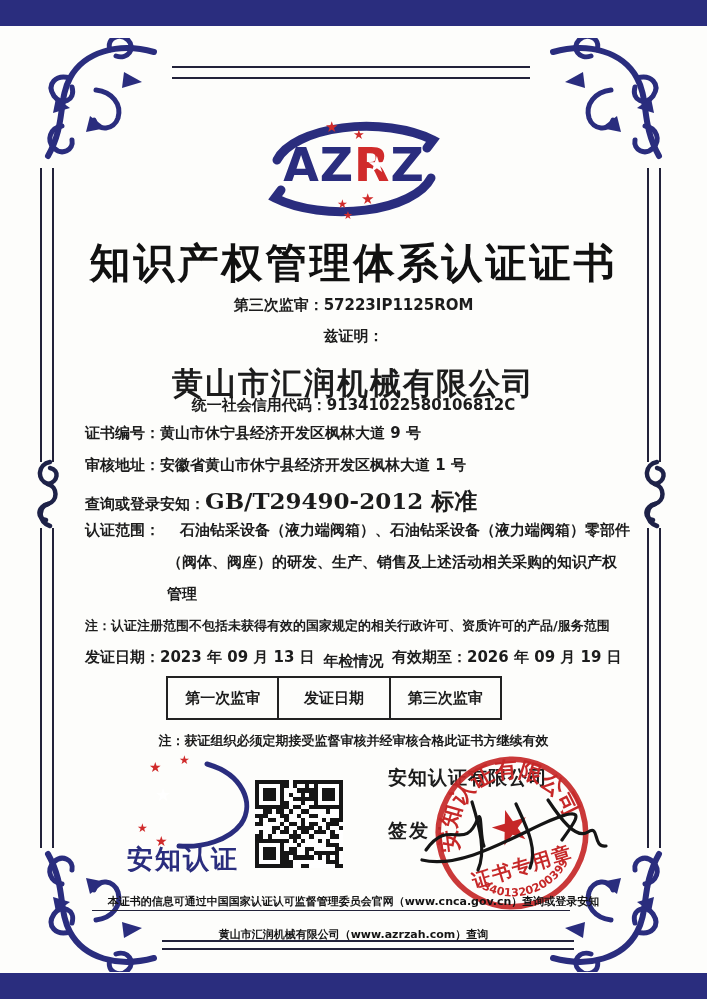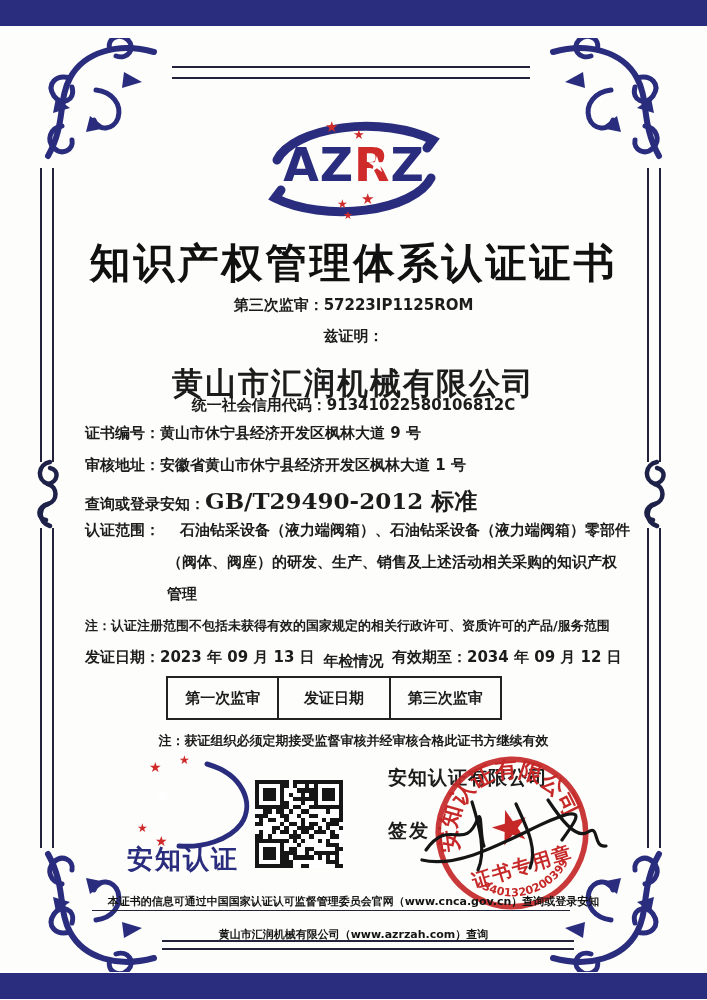--- a/index.html
+++ b/index.html
@@ -180,21 +180,21 @@
   <div class="scope-val" style="top:521px;left:167px;margin-left:13px;">石油钻采设备（液力端阀箱）、石油钻采设备（液力端阀箱）零部件</div>
   <div class="scope-val" style="top:553px;left:167px;">（阀体、阀座）的研发、生产、销售及上述活动相关采购的知识产权</div>
   <div class="scope-val" style="top:585px;left:167px;">管理</div>
 
   <div class="lline fs13" style="top:617px;">注：认证注册范围不包括未获得有效的国家规定的相关行政许可、资质许可的产品/服务范围</div>
 
   <div class="lline fs15" style="top:648px;">
     <span>发证日期：</span><span>2023 年 09 月 13 日</span>
   </div>
   <div class="lline fs15" style="top:648px;left:392px;">
-    <span>有效期至：</span><span>2034 年 09 月 12 日</span>
+    <span>有效期至：</span><span>2026 年 09 月 19 日</span>
   </div>
 
   <div class="cline fs15" style="top:680px;top:652px;"></div>
   <div class="cline fs15" style="top:652px;">年检情况</div>
 
   <div class="ann-table">
     <div class="cell">第一次监审</div>
     <div class="cell">发证日期</div>
     <div class="cell">第三次监审</div>
   </div>

